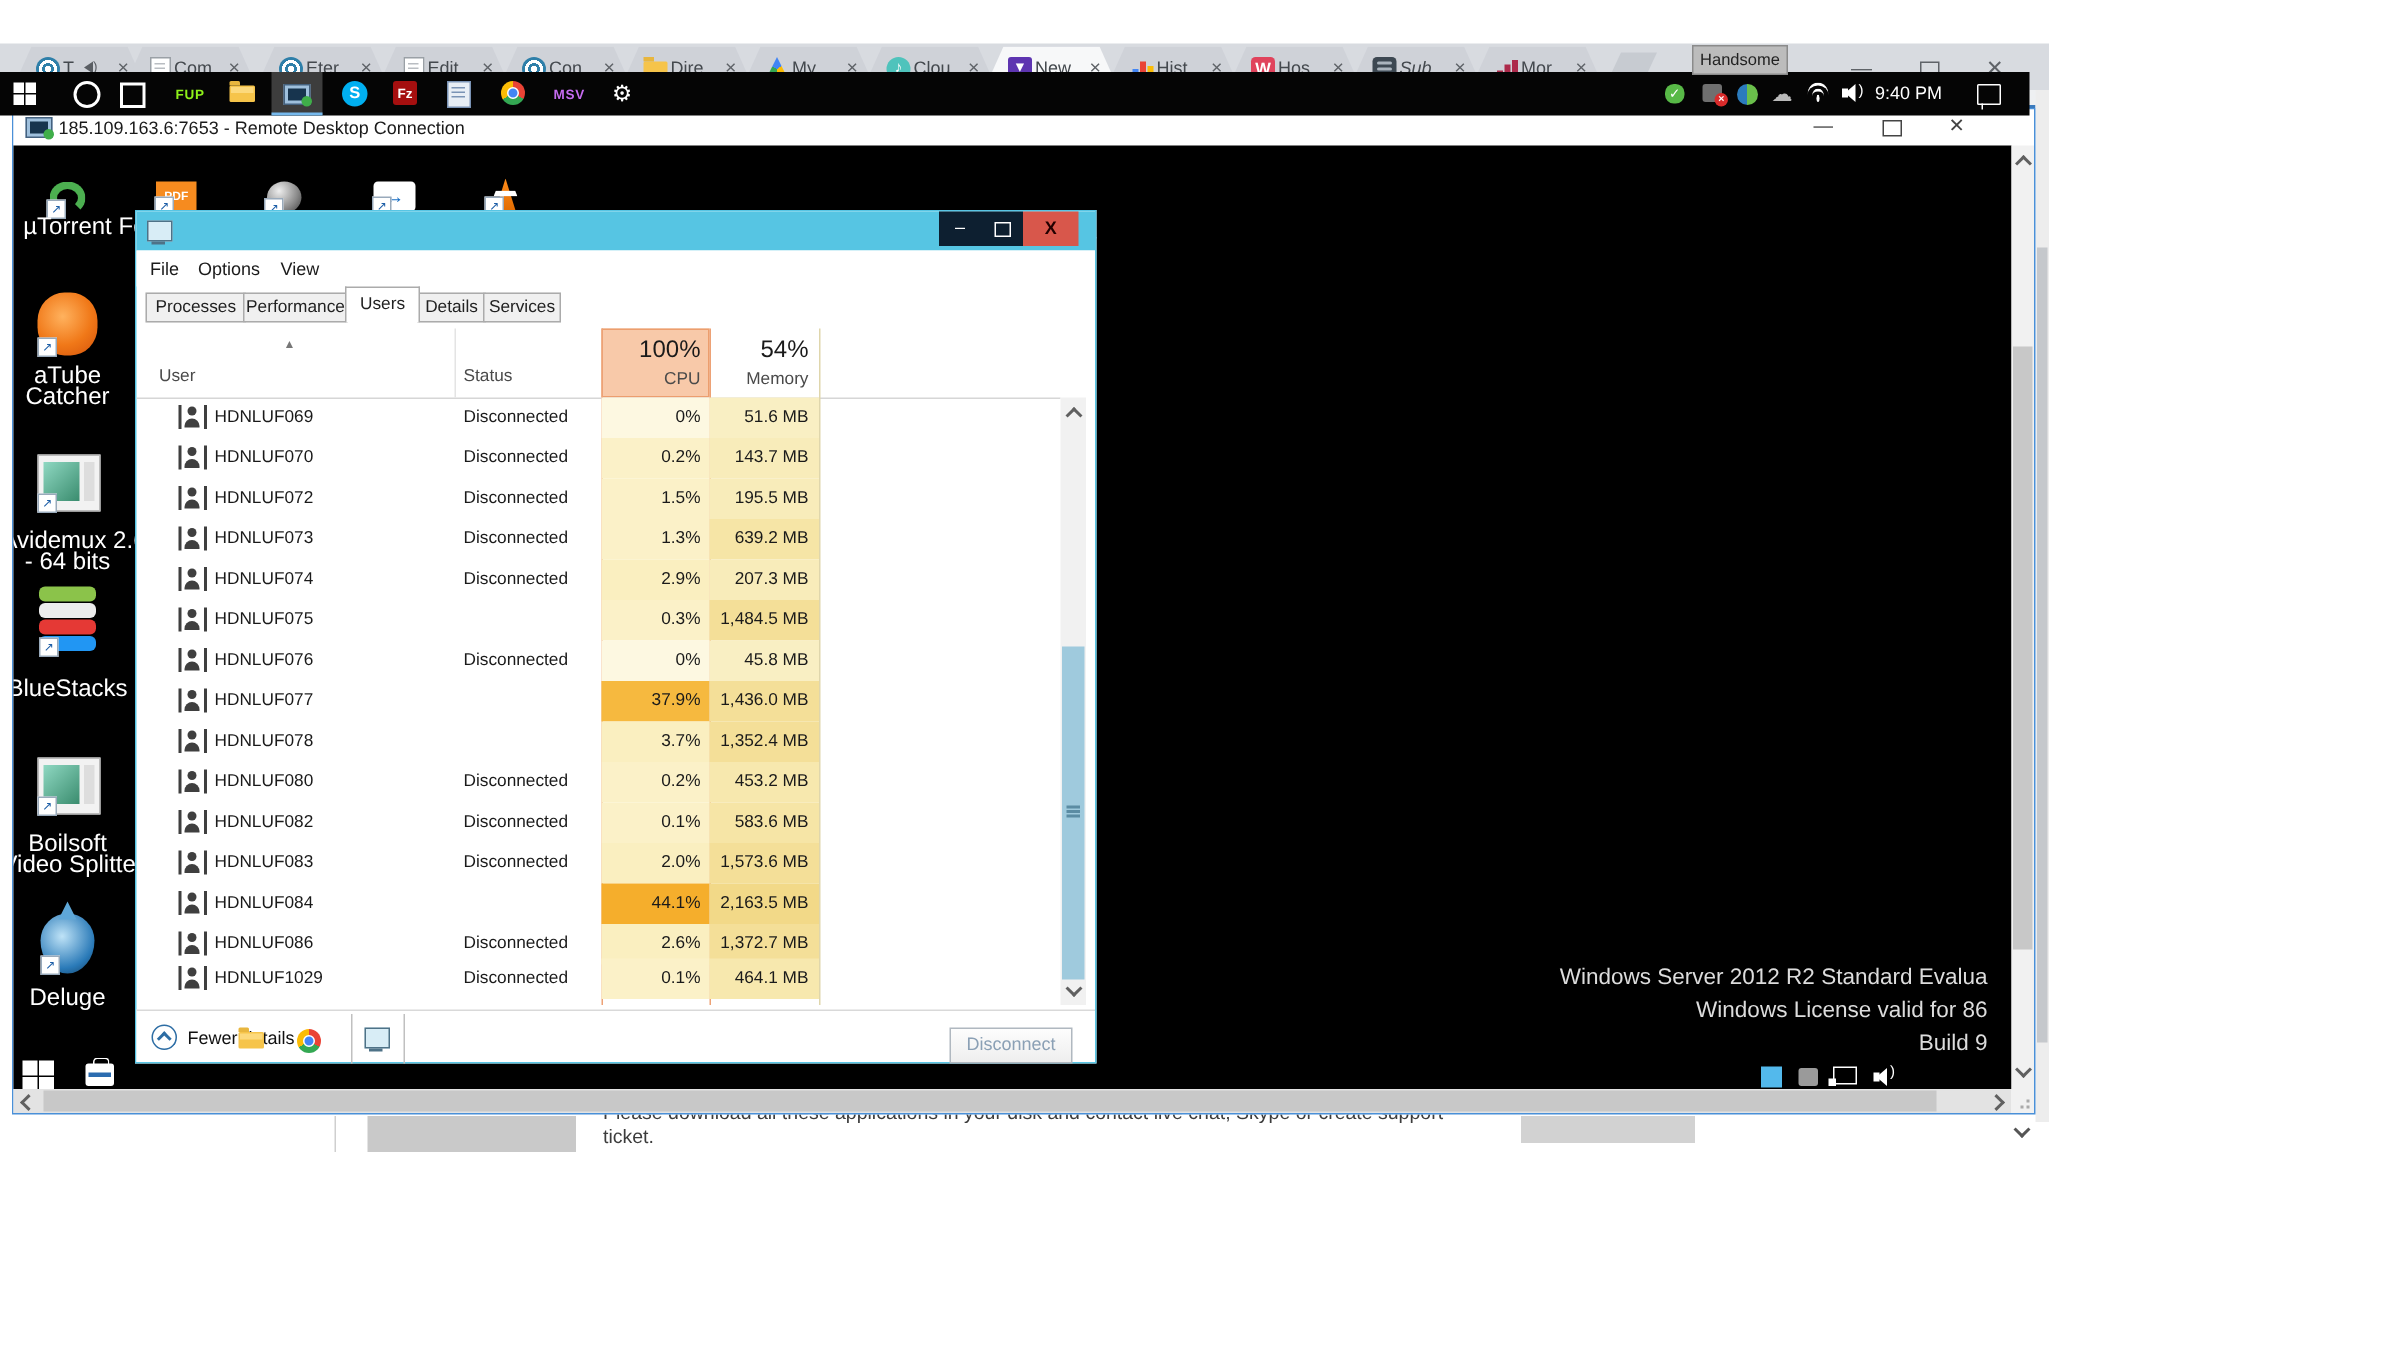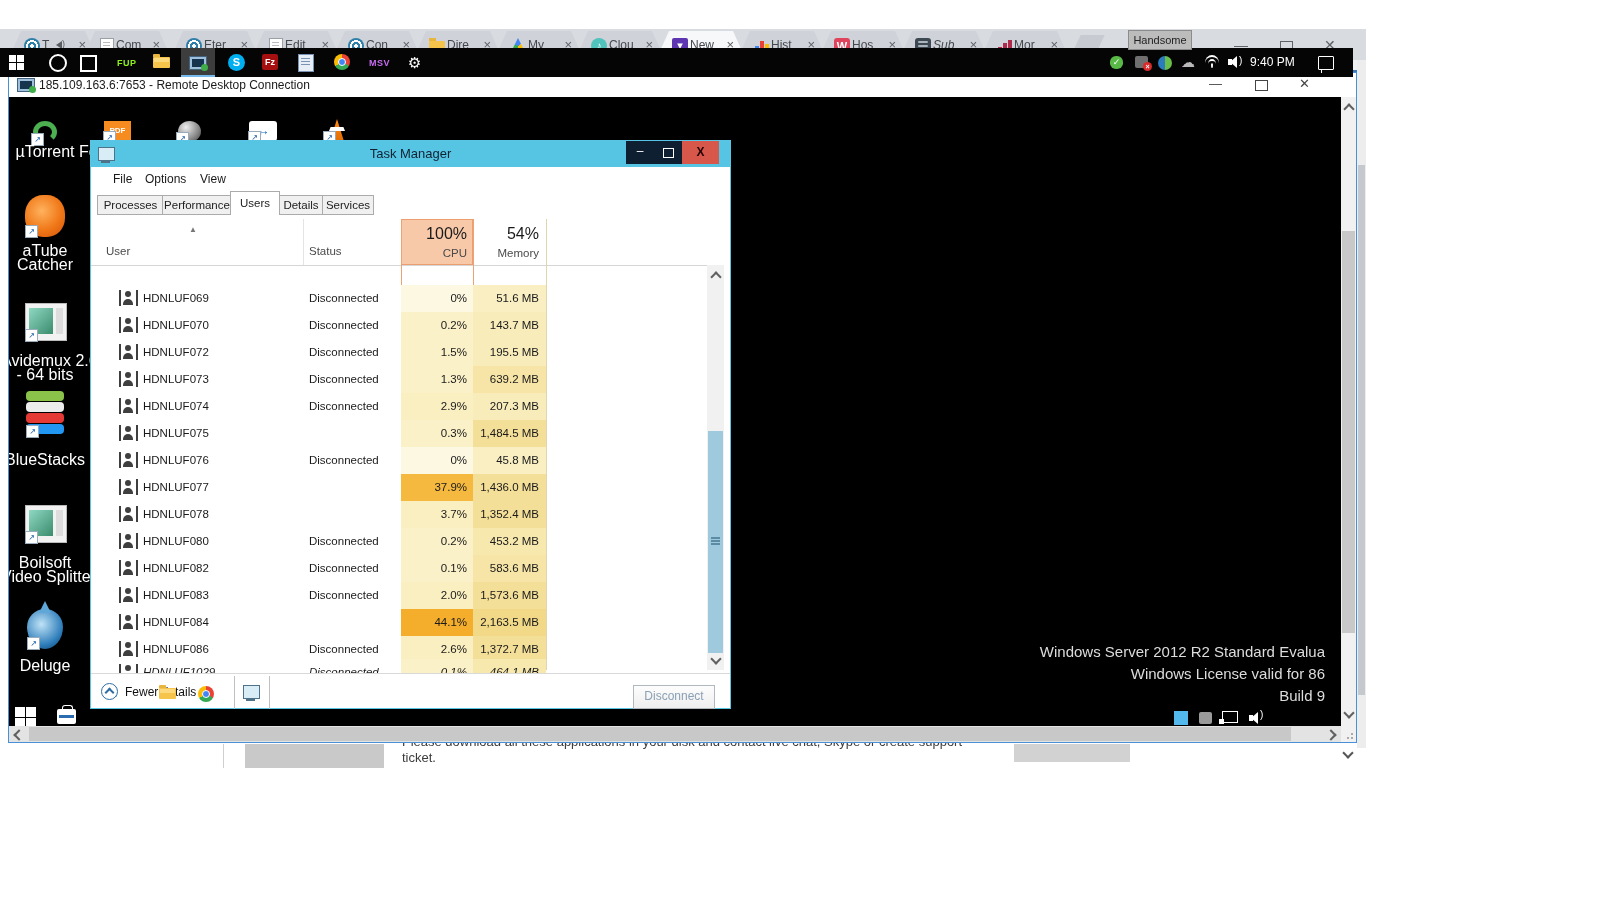--- a/index.html
+++ b/index.html
@@ -81,29 +81,29 @@
   #rdp-corner{left:1332px;top:653px;width:15px;height:16px;background:#f1f1f1;}
   .watermark{position:absolute;color:#dcdcdc;text-align:right;right:16px;white-space:nowrap;}
   
   #tm{left:90px;top:140px;width:639px;height:567px;background:#fff;border:1px solid #58c5e4;box-sizing:content-box;z-index:3;}
   #tm-titlebar{left:0;top:0;width:639px;height:26px;background:#56c5e3;}
   #tm-title{position:absolute;left:0;right:0;top:5px;text-align:center;font-size:13px;color:#123;}
   .tm-btn{position:absolute;top:0;height:23px;text-align:center;}
   .tmb-dark{background:#0d1f30;color:#fff;}
   .tmb-close{background:#d8574b;color:#200;font-weight:bold;}
   #tm-menubar{left:0;top:26px;width:639px;height:24px;background:#fff;}
-  .menu-item{position:absolute;top:5px;font-size:12px;color:#1a1a1a;margin-left:13px;}
+  .menu-item{position:absolute;top:5px;font-size:12px;color:#1a1a1a;}
   .tm-tab{position:absolute;top:54px;height:18px;background:#f0f0f0;border:1px solid #ababab;font-size:11.5px;color:#222;text-align:center;line-height:18px;}
   .tm-tab.active{top:50px;height:23px;background:#fff;border-bottom:none;line-height:22px;z-index:2;}
   .hsep{position:absolute;background:#e0e0e0;}
   .hdr-txt{position:absolute;font-size:11.5px;color:#4a4a4a;}
   .hdr-big{position:absolute;font-size:16px;color:#1a1a1a;text-align:right;}
   #cpu-hl{left:310px;top:78px;width:72px;height:46px;background:#f8c9a9;border:1px solid #ec9e6e;box-sizing:border-box;}
   .colline{position:absolute;width:1px;}
-  .tmr{position:absolute;left:0;width:500px;height:27px;margin-top:20px;}
+  .tmr{position:absolute;left:0;width:500px;height:27px;}
   .cellbg{position:absolute;top:0;height:27px;}
   .cpu-cell{left:310px;width:72px;}
   .mem-cell{left:382px;width:73px;}
   .c-user{position:absolute;left:52px;top:7px;font-size:11.5px;color:#1a1a1a;}
   .c-status{position:absolute;left:218px;top:7px;font-size:11.5px;color:#1a1a1a;}
   .c-cpu{position:absolute;left:302px;width:74px;top:7px;font-size:11.5px;color:#1a1a1a;text-align:right;}
   .c-mem{position:absolute;left:380px;width:68px;top:7px;font-size:11.5px;color:#1a1a1a;text-align:right;}
   .uic{position:absolute;left:28px;top:5px;width:15px;height:16px;border-left:2px solid #3f3f3f;border-right:2px solid #3f3f3f;}
   .uic::before{content:"";position:absolute;left:4px;top:1px;width:6px;height:6px;background:#3f3f3f;border-radius:50%;}
   .uic::after{content:"";position:absolute;left:2px;bottom:1px;width:10px;height:6px;background:#3f3f3f;border-radius:5px 5px 0 0;}
@@ -385,21 +385,20 @@
       <span class="chev right" style="left:1318px;top:5px;"></span>
     </div>
     <div id="rdp-corner" class="a">
       <span class="a" style="right:3px;bottom:3px;width:2px;height:2px;background:#aaa;box-shadow:-4px 0 #aaa,0 -4px #aaa;"></span>
     </div>
   </div>
 
   <div id="tm" class="a">
     <div id="tm-titlebar" class="a">
       <div class="a mini-tm-ic" style="left:7px;top:6px;"></div>
-      <div id="tm-title">Task Manager</div>
       <div class="tm-btn tmb-dark" style="left:535px;width:28px;font-size:12px;line-height:20px;">–</div>
       <div class="tm-btn tmb-dark" style="left:563px;width:28px;">
           <span class="a" style="left:9px;top:7px;width:9px;height:8px;border:1.5px solid #fff;"></span>
         </div>
       <div class="tm-btn tmb-close" style="left:591px;width:37px;font-size:12px;line-height:22px;">X</div>
     </div>
     <div id="tm-menubar" class="a">
       <span class="menu-item" style="left:9px;">File</span>
       <span class="menu-item" style="left:41px;">Options</span>
       <span class="menu-item" style="left:96px;">View</span>
@@ -543,21 +542,21 @@
       </div>
     <div class="tmr" style="top:475px;">
         <span class="cellbg cpu-cell" style="background: rgb(250, 239, 192);"></span>
         <span class="cellbg mem-cell" style="background: rgb(244, 223, 152);"></span>
         <span class="uic"></span>
         <span class="c-user">HDNLUF086</span>
         <span class="c-status">Disconnected</span>
         <span class="c-cpu">2.6%</span>
         <span class="c-mem">1,372.7 MB</span>
       </div>
-    <div class="tmr" style="top:498px;font-style:italic;">
+    <div class="tmr" style="top:498px;">
         <span class="cellbg cpu-cell" style="background: rgb(251, 241, 200);"></span>
         <span class="cellbg mem-cell" style="background: rgb(247, 232, 174);"></span>
         <span class="uic"></span>
         <span class="c-user">HDNLUF1029</span>
         <span class="c-status">Disconnected</span>
         <span class="c-cpu">0.1%</span>
         <span class="c-mem">464.1 MB</span>
       </div>
 
     <div id="tm-scroll" class="a">

